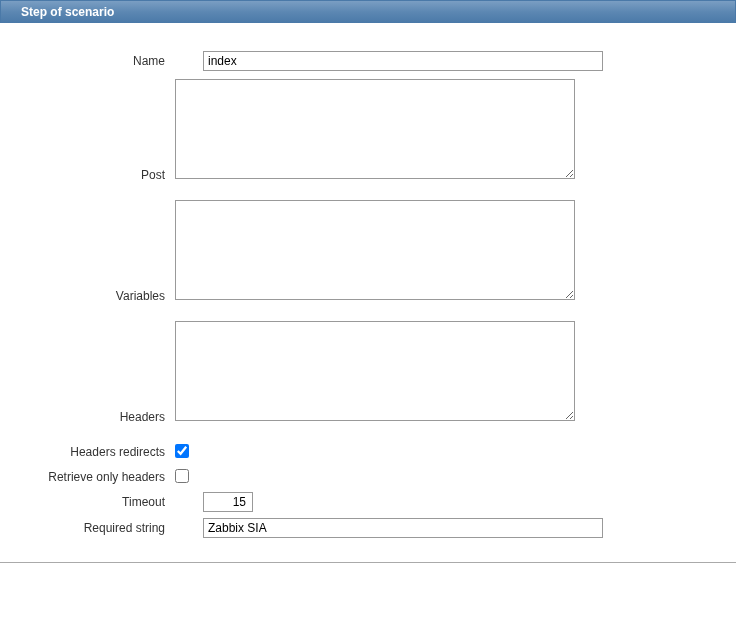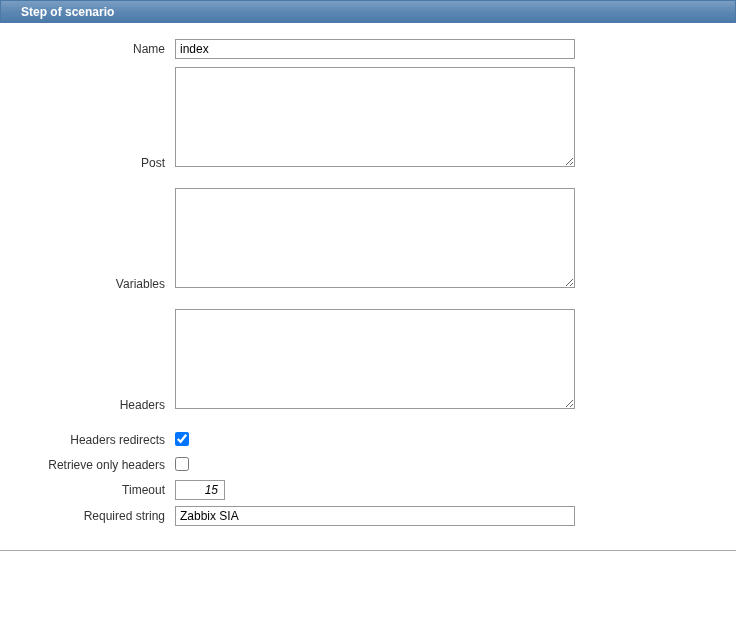--- a/index.html
+++ b/index.html
@@ -19,21 +19,21 @@
     .panel-header {
       background: linear-gradient(to bottom, #7a9ec3 0%, #5c87b2 50%, #4a79a8 100%);
       color: #fff;
       font-weight: bold;
       font-size: 12px;
       padding: 4px 20px;
       border: 1px solid #4a79a8;
       border-bottom: none;
     }
     .panel-body {
-      padding: 16px 10px 18px 10px;
+      padding: 28px 10px 18px 10px;
       border-bottom: 1px solid #aaa;
     }
     .form-row {
       display: flex;
       align-items: flex-start;
       margin-bottom: 8px;
     }
     .form-row.compact {
       margin-bottom: 6px;
     }
@@ -48,29 +48,29 @@
     .form-control {
       flex: 0 0 auto;
     }
     input[type="text"] {
       border: 1px solid #999;
       padding: 2px 4px;
       font-family: Arial, sans-serif;
       font-size: 12px;
       height: 20px;
       background: #fff;
+      margin-left: 28px;
     }
     input[type="text"].wide {
       width: 400px;
     }
     input[type="text"].narrow {
       width: 50px;
       text-align: right;
       padding-right: 6px;
-      font-style: italic;
     }
     textarea {
       border: 1px solid #999;
       padding: 2px 4px;
       font-family: Arial, sans-serif;
       font-size: 12px;
       width: 400px;
       height: 100px;
       resize: both;
       background: #fff;

